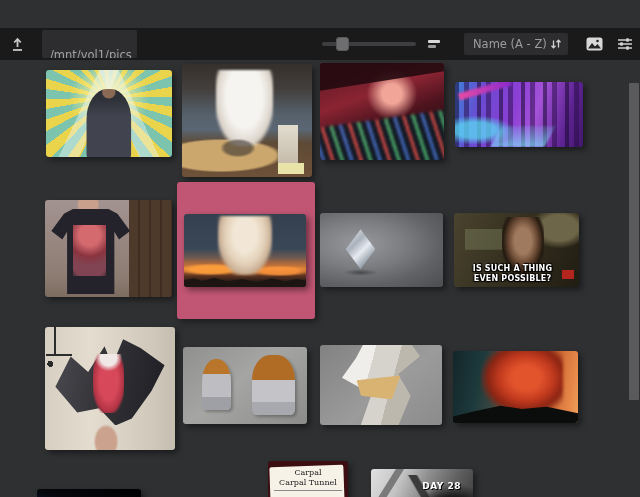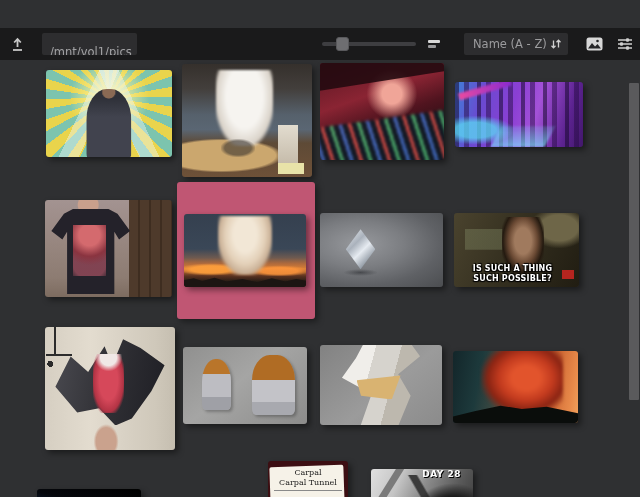--- a/index.html
+++ b/index.html
@@ -14,21 +14,21 @@
   .tb-spacer{ flex:1; }
   .icon-btn{ display:flex; align-items:center; justify-content:center; width:18px; height:18px; cursor:default; }
   .icon-btn svg{ display:block; }
   .close-btn{ width:17px; height:17px; border-radius:50%; background:var(--close-button-bg,#e6e6e6);
     display:flex; align-items:center; justify-content:center; margin-left:8px; }
 
   
   .toolbar{ position:absolute; top:28px; left:0; right:0; height:32px; background:var(--titlebar-bg,#1a1a1b);
     display:flex; align-items:center; padding:0 5px 0 8px; }
   .path-field{ margin-left:16px; width:95px; height:22px; background:#2d2d2f; border-radius:2px;
-    color:#a2a2a4; font-size:11.5px; line-height:22px; padding:8px 8px; white-space:nowrap; overflow:hidden; }
+    color:#a2a2a4; font-size:11.5px; line-height:22px; padding:14px 8px; white-space:nowrap; overflow:hidden; }
   .slider{ position:relative; width:94px; height:14px; margin-left:auto; }
   .slider .track{ position:absolute; left:0; right:0; top:5px; height:4px; background:#3e3e41; border-radius:2px; }
   .slider .handle{ position:absolute; top:0; width:13px; height:14px; background:#6e6e71; border:1px solid #59595c; border-radius:3px; }
   .bars-icon{ margin-left:12px; width:14px; height:12px; position:relative; }
   .bars-icon i{ position:absolute; left:0; height:2.5px; border-radius:1px; display:block; }
   .bars-icon i:nth-child(1){ top:2px; width:12px; background:#d8d8d8; }
   .bars-icon i:nth-child(2){ top:7px; width:8px;  background:#9a9a9c; }
   .sortbox{ margin-left:22px; width:104px; height:22px; background:#2d2d2f; border-radius:2px;
     display:flex; align-items:center; justify-content:space-between; padding:0 5px 0 9px; }
   .sortbox .sort-label{ color:#9c9c9e; font-size:11.5px; white-space:nowrap; }
@@ -160,21 +160,21 @@
   .art-carpal-poster::after{ right:10px; top:37px; width:9px; height:9px; border:1px solid #555; background:#fff; z-index:2; }
   .cap-cp1{ top:7px; left:0; right:0; text-align:center; font-family:"DejaVu Serif", serif; font-size:8px; color:#1a1a1a; }
   .cap-cp2{ top:17px; left:8%; width:84%; text-align:center; font-family:"DejaVu Serif", serif; font-size:8px; color:#1a1a1a;
     border-bottom:1px solid #8a8a8a; padding-bottom:3px; }
 
   .art-day28-meme{ background:linear-gradient(115deg, #e0e0e0 0%, #c4c4c4 25%, #8e8e8e 45%, #5a5a5a 70%, #2e2e2e 100%); }
   .art-day28-meme::before{ left:28%; top:8%; width:72%; height:92%;
     background:radial-gradient(ellipse at 72% 72%, #1c1c1c 0 38%, rgba(28,28,28,0) 58%),
     linear-gradient(60deg, rgba(0,0,0,0) 40%, #3a3a3a 42% 48%, rgba(0,0,0,0) 50%); }
   .art-day28-meme::after{ left:12%; top:-12%; width:7%; height:85%; transform:rotate(32deg); background:#7a7a7a; }
-  .cap-day{ top:0; right:12px; color:#fff; font-weight:bold; font-size:9px; letter-spacing:.5px; text-shadow:1px 1px 0 #000; }
+  .cap-day{ top:12px; right:12px; color:#fff; font-weight:bold; font-size:9px; letter-spacing:.5px; text-shadow:1px 1px 0 #000; }
 </style>
 </head>
 <body>
 
 <div class="window">
 
 
   <div class="toolbar">
     <span class="icon-btn">
       <svg width="15" height="15" viewBox="0 0 15 15">
@@ -225,21 +225,21 @@
   <div class="thumb art-comic-deity" title="comic art of multi-armed bearded figure with sunburst" style="left: 46px; top: 10px; width: 126px; height: 87px;"></div>
       <div class="thumb art-kitten-desk" title="white fluffy kitten at a desk with plate and cup" style="left: 182px; top: 4px; width: 130px; height: 113px;"></div>
       <div class="thumb art-cat-keyboard" title="cat peeking over RGB keyboard in red light" style="left: 320px; top: 3px; width: 124px; height: 97px;"></div>
       <div class="thumb art-cyberpunk-city" title="purple neon cyberpunk cityscape" style="left: 455px; top: 22px; width: 128px; height: 65px;"></div>
       <div class="thumb art-tshirt" title="person wearing black t-shirt with red graphic" style="left: 45px; top: 140px; width: 127px; height: 97px;"></div>
       <div class="sel-box" style="left: 177px; top: 122px; width: 138px; height: 137px;"></div>
       <div class="thumb art-explosion-cloud" title="painting of mushroom cloud explosion at dusk" style="left: 184px; top: 154px; width: 122px; height: 73px;"></div>
       <div class="thumb art-octahedron" title="glass octahedron gem on gray backdrop" style="left: 320px; top: 153px; width: 123px; height: 74px;"></div>
       <div class="thumb art-aliens-meme" title="ancient aliens guy meme" style="left: 454px; top: 153px; width: 125px; height: 74px;">
         <span class="cap cap-al1">IS SUCH A THING</span>
-        <span class="cap cap-al2">SUCH POSSIBLE?</span>
+        <span class="cap cap-al2">EVEN POSSIBLE?</span>
       </div>
       <div class="thumb art-galah-bird" title="pink galah bird with spread wings held by hand" style="left: 45px; top: 267px; width: 130px; height: 123px;"></div>
       <div class="thumb art-dwarf-3d" title="low-poly 3D dwarf character turnaround" style="left: 183px; top: 287px; width: 124px; height: 77px;"></div>
       <div class="thumb art-lowpoly-model" title="gray low-poly 3D model" style="left: 320px; top: 285px; width: 122px; height: 80px;"></div>
       <div class="thumb art-red-eruption" title="red volcanic ash cloud over dark ridge" style="left: 453px; top: 291px; width: 125px; height: 72px;"></div>
       <div class="thumb art-earth-horizon" title="earth horizon from space, partially scrolled" style="left: 37px; top: 429px; width: 104px; height: 60px;"></div>
       <div class="thumb art-carpal-poster" title="prevent carpal tunnel poster, partially scrolled" style="left: 268px; top: 401px; width: 80px; height: 100px;">
         <span class="cap cap-cp1">Carpal</span>
         <span class="cap cap-cp2">Carpal Tunnel</span>
       </div>

